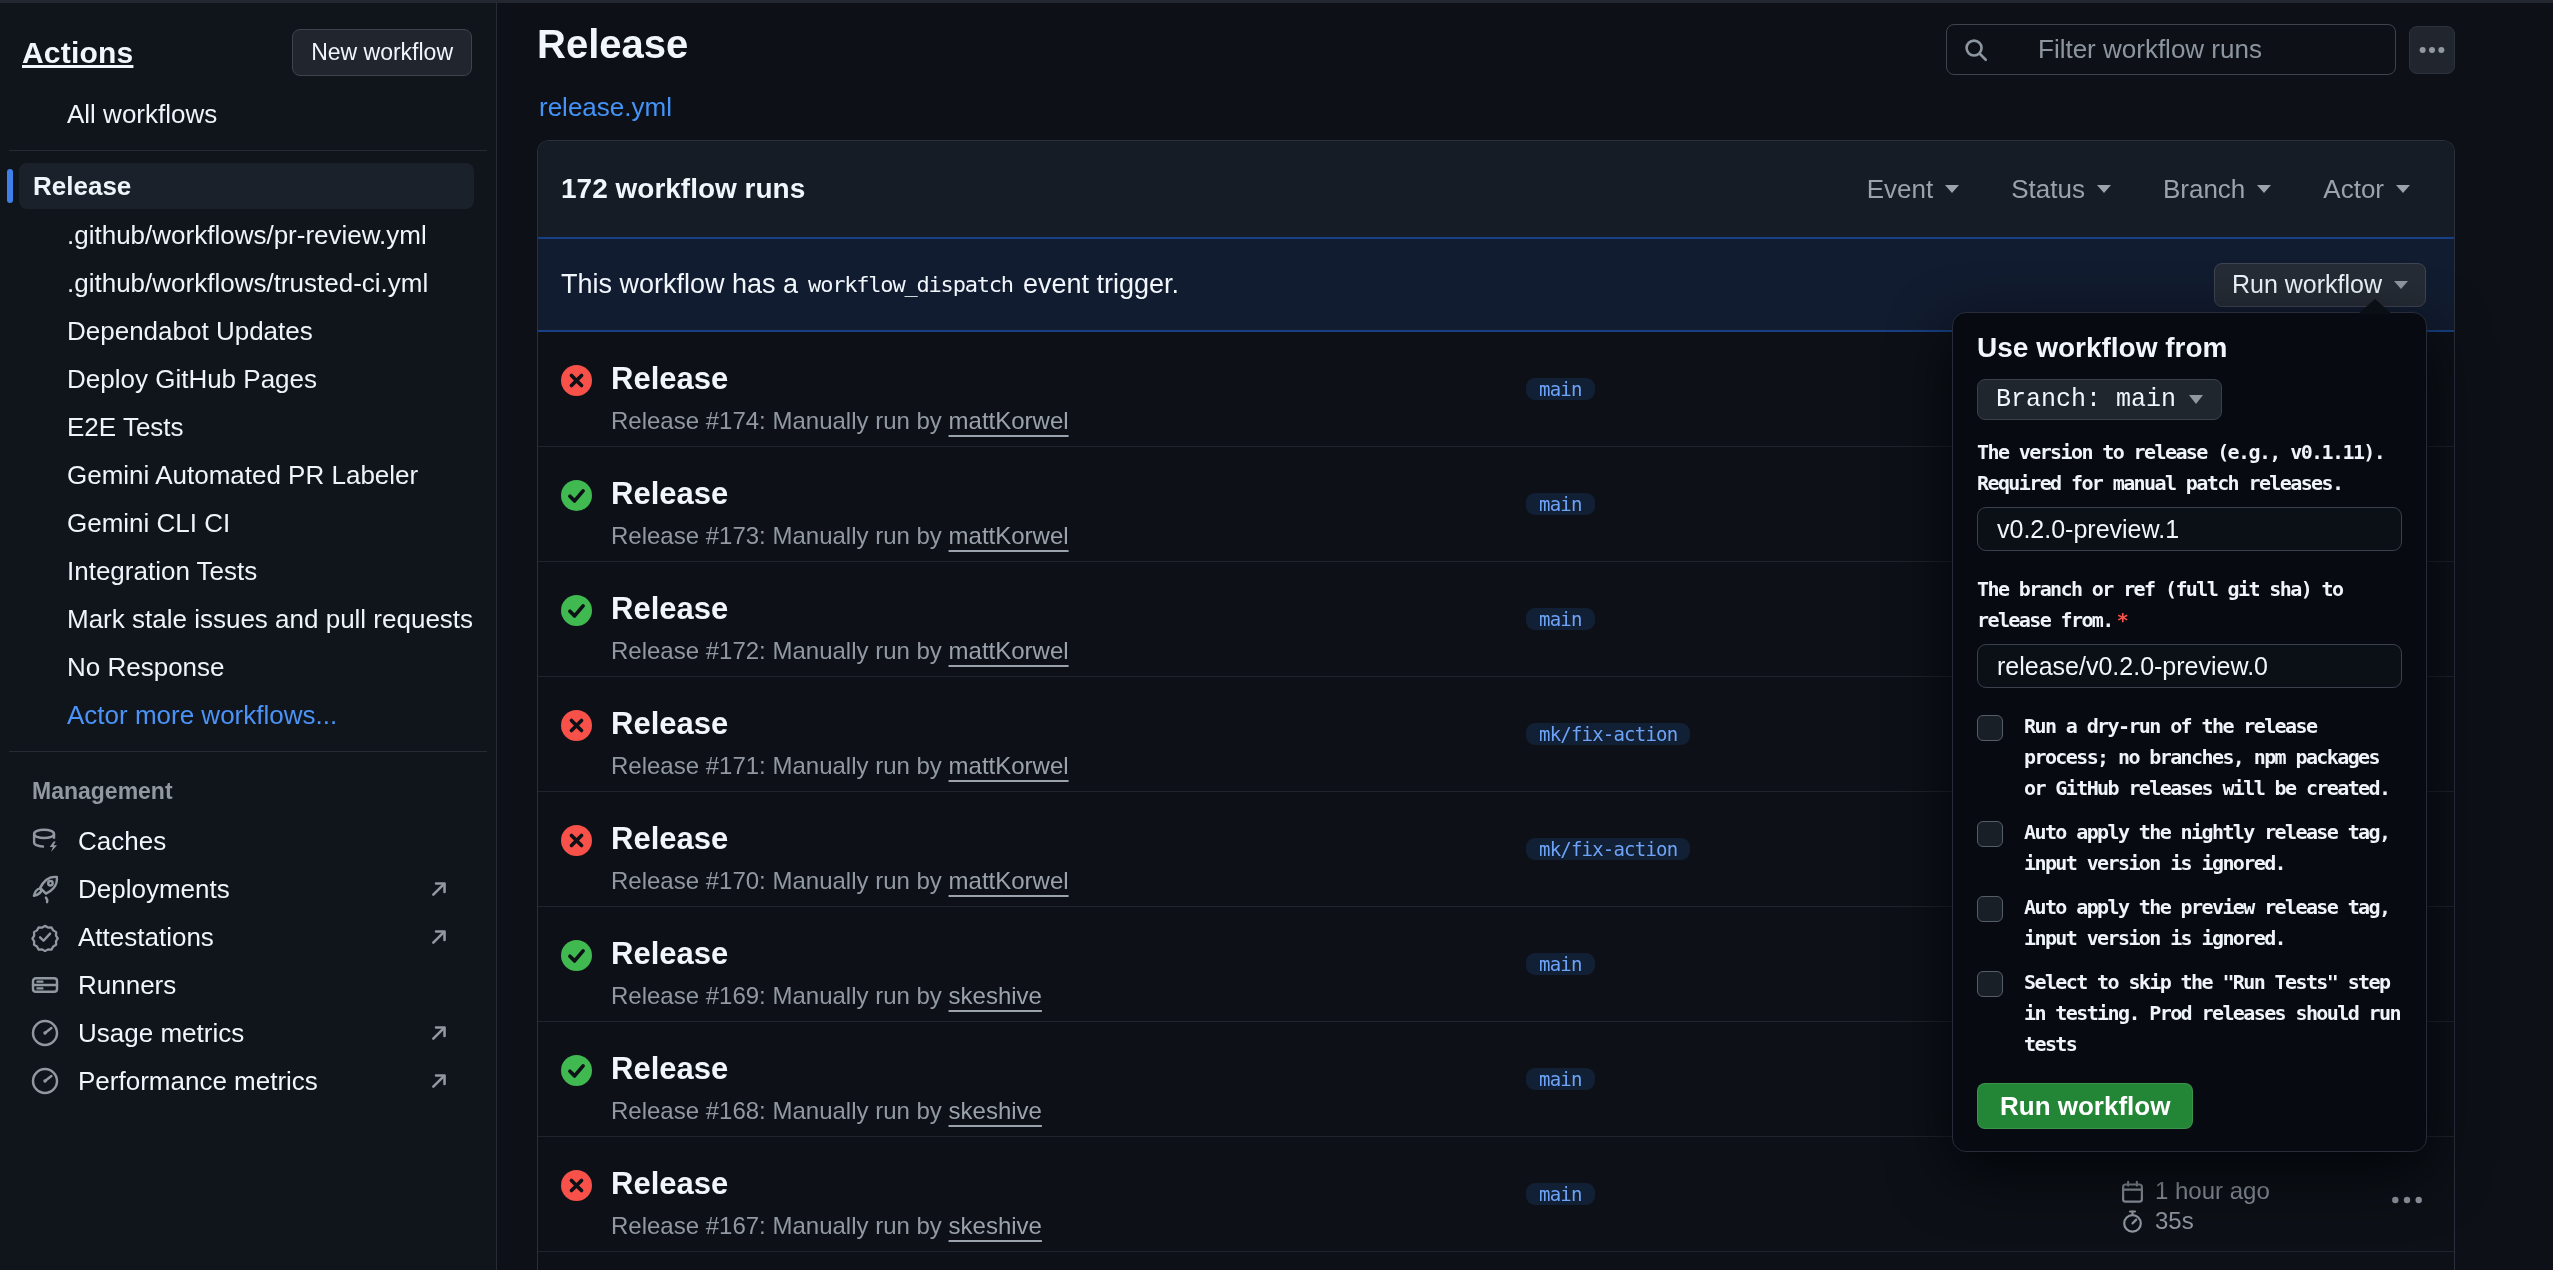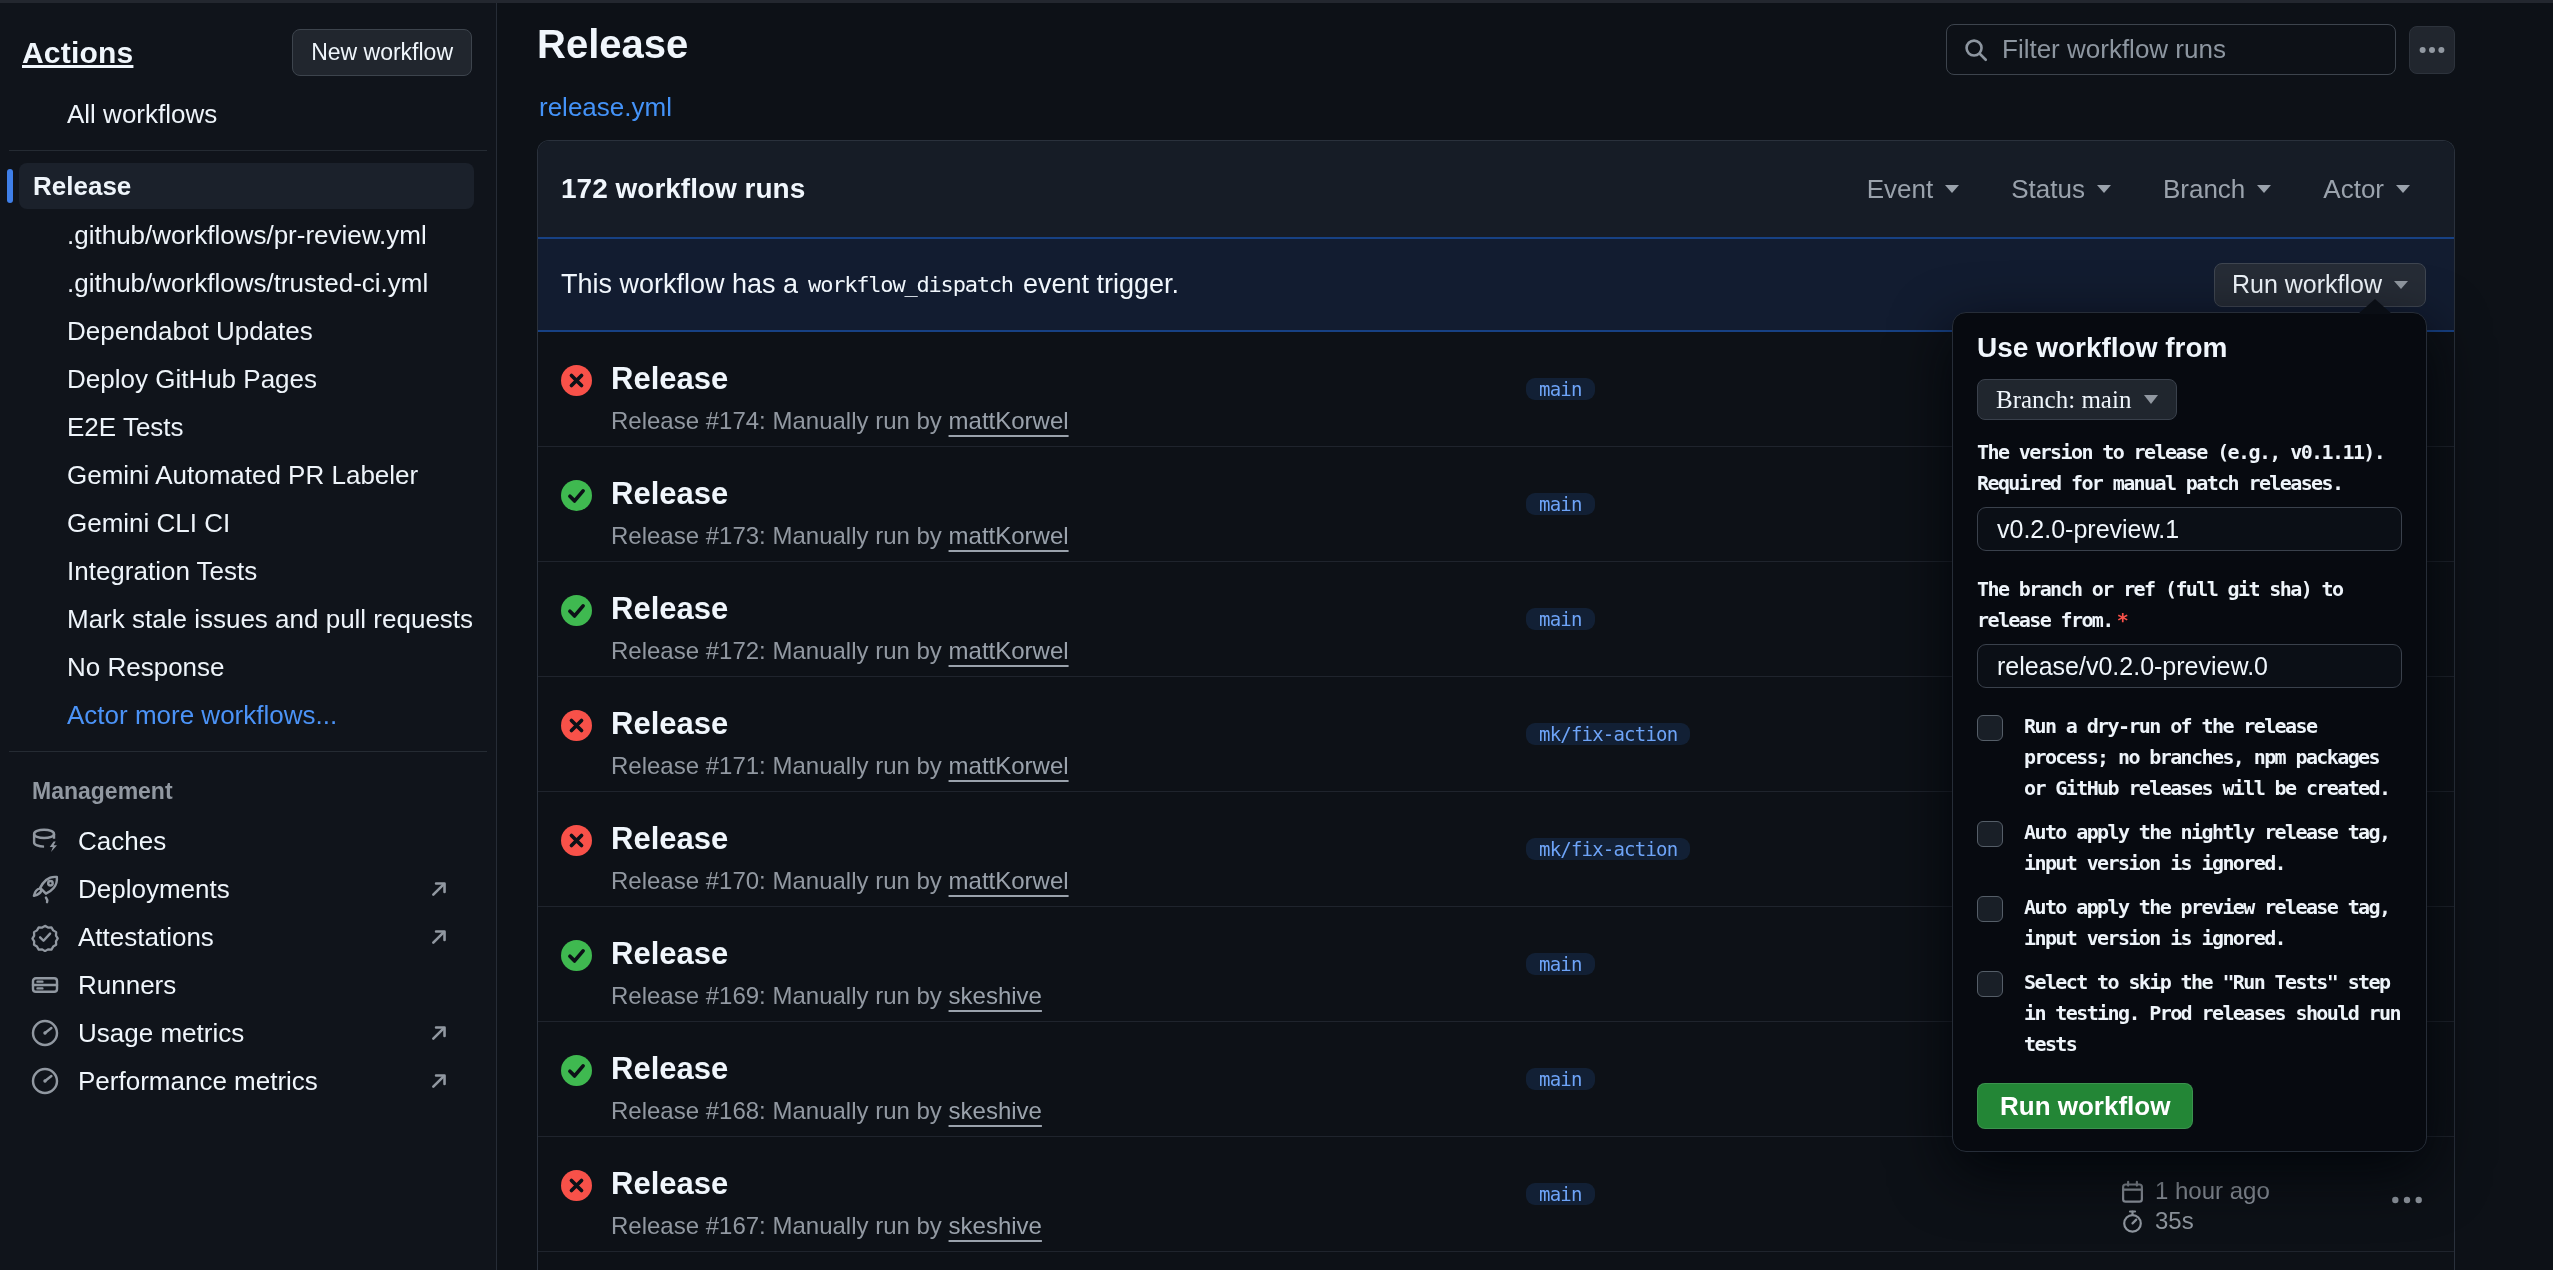--- a/index.html
+++ b/index.html
@@ -49,21 +49,21 @@
   .page-title { position:absolute; left:537px; top:22px; font-size:40px; font-weight:bold; }
   .file-link { position:absolute; left:539px; top:92px; font-size:26px; color:#4493f8; cursor:pointer; text-decoration:none; }
   .filter-box {
     position:absolute; left:1946px; top:24px; width:450px; height:51px;
     border:1.5px solid #3d444d; border-radius:8px; display:flex; align-items:center;
     padding:0 16px; gap:13px; background:transparent;
   }
   .filter-box svg { width:26px; height:26px; flex:none; color:#8d96a0; }
   .filter-box input {
     background:transparent; border:none; outline:none; color:#f0f6fc;
-    font-size:26px; width:100%; font-family:inherit;
+    font-size:26px; width:100%; font-family:inherit;margin-left:36px;
   }
   .filter-box input::placeholder { color:#8d96a0; }
   .kebab-btn {
     position:absolute; left:2409px; top:26px; width:46px; height:48px;
     background:#21262e; border:1.5px solid #2d333c; border-radius:8px;
     display:flex; align-items:center; justify-content:center; cursor:pointer; color:#9198a1;
   }
 
   
   .runs-list {
@@ -115,21 +115,21 @@
     position:absolute; left:1952px; top:312px; width:475px;
     background:#070a10; border:1.5px solid #262d38; border-radius:14px;
     padding:19px 24px 22px; box-shadow:0 20px 60px rgba(1,4,9,.9); z-index:5;
   }
   .panel-caret { position:absolute; top:-14px; left:405px; width:0; height:0;
     border-left:17px solid transparent; border-right:17px solid transparent; border-bottom:15px solid #0a0e15; }
   .panel-heading { font-size:28px; font-weight:bold; margin-bottom:15px; }
   .branch-btn {
     display:inline-flex; align-items:center; gap:13px; background:#20262e;
     border:1.5px solid #3a414c; border-radius:8px; height:41px; padding:0 18px;
-    font-size:25px; color:#f0f6fc; font-family:Liberation Serif, serif; cursor:pointer; margin-bottom:17px;
+    font-size:25px; color:#f0f6fc; font-family:Liberation Mono, monospace; cursor:pointer; margin-bottom:17px;
   }
   .branch-btn .caret { color:#9198a1; border-top-width:9px; }
   .mono-label {
     font-family:"DejaVu Sans Mono", monospace; font-weight:bold; font-size:20px;
     letter-spacing:-1.6px; line-height:31px; margin-bottom:8px; color:#eef4fa;
   }
   .required-mark { color:#f85149; padding-left:4px; }
   .panel-input {
     display:block; width:100%; height:44px; background:#0b0f16;
     border:1.5px solid #3a414c; border-radius:9px; color:#f0f6fc; outline:none;

